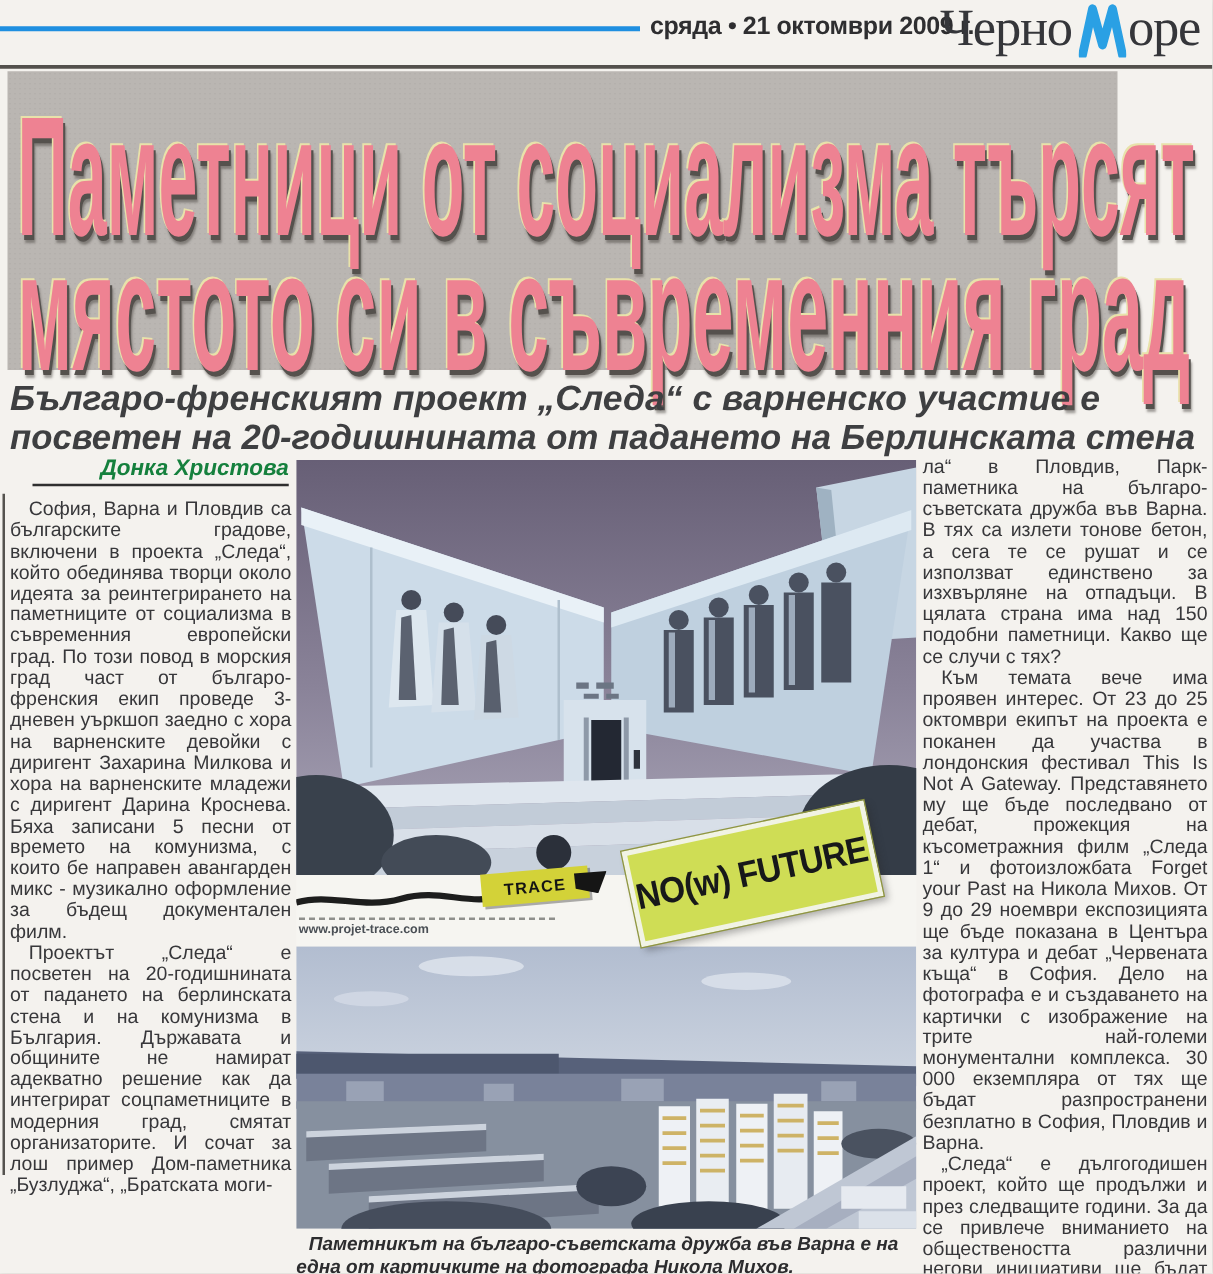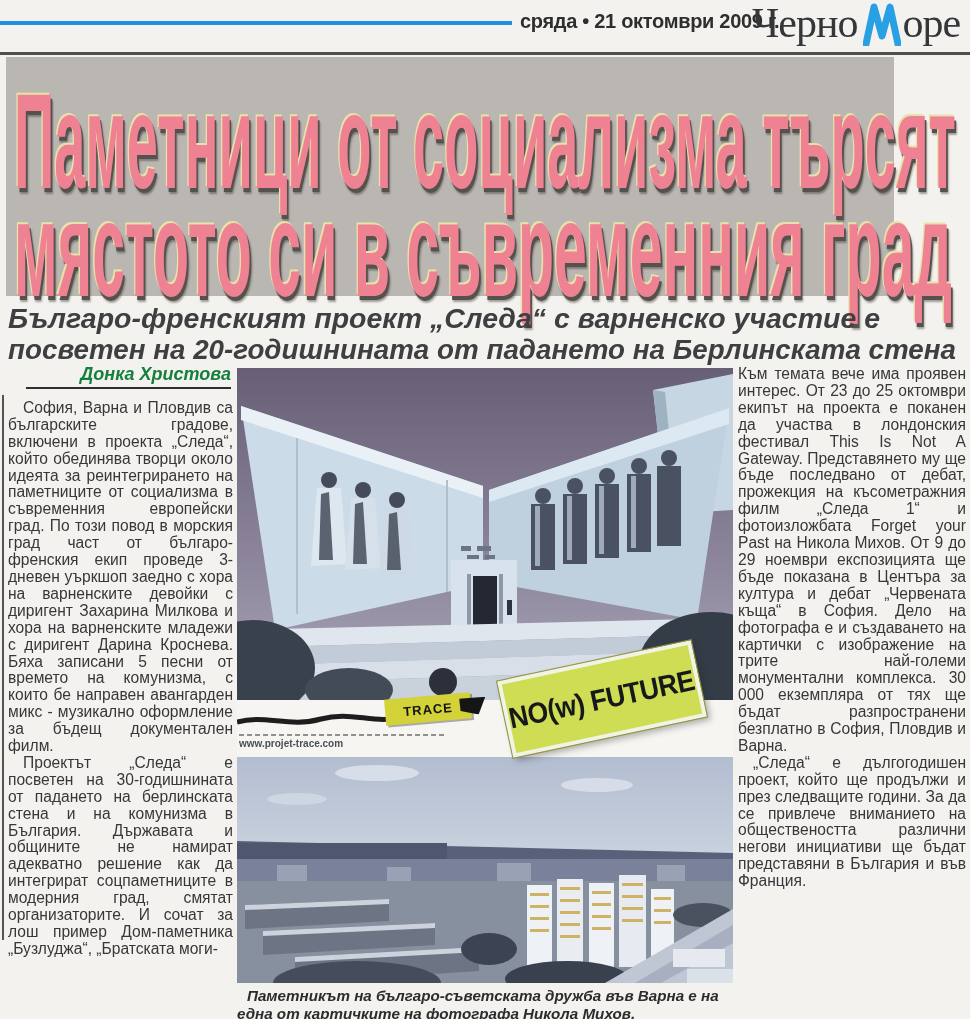--- a/index.html
+++ b/index.html
@@ -87,21 +87,21 @@
     <span class="sh" style="transform: scaleX(0.992005);">посветен на 20-годишнината от падането на Берлинската стена</span>
   </div>
 
   <div class="left-edge-rule"></div>
 
   <div class="col col-left">
     <div class="byline">Донка Христова</div>
     <div class="byline-rule"></div>
     <div>
         <p>София, Варна и Пловдив са българските градове, включени в проекта „Следа“, който обединява творци около идеята за реинтегрирането на паметниците от социализма в съвременния европейски град. По този повод в морския град част от българо-френския екип проведе 3-дневен уъркшоп заедно с хора на варненските девойки с диригент Захарина Милкова и хора на варненските младежи с диригент Дарина Кроснева. Бяха записани 5 песни от времето на комунизма, с които бе направен авангарден микс - музикално оформление за бъдещ документален филм.</p>
-        <p>Проектът „Следа“ е посветен на 30-годишнината от падането на берлинската стена и на комунизма в България. Държавата и общините не намират адекватно решение как да интегрират соцпаметниците в модерния град, смятат организаторите. И сочат за лош пример Дом-паметника „Бузлуджа“, „Братската моги-</p>
+        <p>Проектът „Следа“ е посветен на 20-годишнината от падането на берлинската стена и на комунизма в България. Държавата и общините не намират адекватно решение как да интегрират соцпаметниците в модерния град, смятат организаторите. И сочат за лош пример Дом-паметника „Бузлуджа“, „Братската моги-</p>
       </div>
   </div>
 
   <div class="media">
 
     <svg class="photo" width="496" height="332" viewBox="0 0 496 332">
       <defs>
         <linearGradient id="sky1" x1="0" y1="0" x2="0" y2="1">
           <stop offset="0" stop-color="#675f76"></stop>
             <stop offset=".55" stop-color="#8a8399"></stop>
@@ -266,17 +266,18 @@
     </svg>
 
     <div class="sticker">
       <span>NO(w) FUTURE</span>
     </div>
 
     <p class="caption">Паметникът на българо-съветската дружба във Варна е на една от картичките на фотографа Никола Михов.</p>
   </div>
 
   <div class="col col-right">
+      <p>ла“ в Пловдив, Парк-паметника на българо-съветската дружба във Варна. В тях са излети тонове бетон, а сега те се рушат и се използват единствено за изхвърляне на отпадъци. В цялата страна има над 150 подобни паметници. Какво ще се случи с тях?</p>
       <p>Към темата вече има проявен интерес. От 23 до 25 октомври екипът на проекта е поканен да участва в лондонския фестивал This Is Not A Gateway. Представянето му ще бъде последвано от дебат, прожекция на късометражния филм „Следа 1“ и фотоизложбата Forget your Past на  Никола Михов. От 9 до 29 ноември експозицията ще бъде показана в Центъра за култура и дебат „Червената къща“ в София. Дело на фотографа е и създаването на картички с изображение на трите най-големи монументални комплекса. 30 000 екземпляра от тях ще бъдат разпространени безплатно в София, Пловдив и Варна.</p>
       <p>„Следа“ е дългогодишен проект, който ще продължи и през следващите години. За да се привлече вниманието на обществеността различни негови инициативи ще бъдат представяни в България и във Франция.</p>
     </div>
 
 </div>
 
 </body></html>

